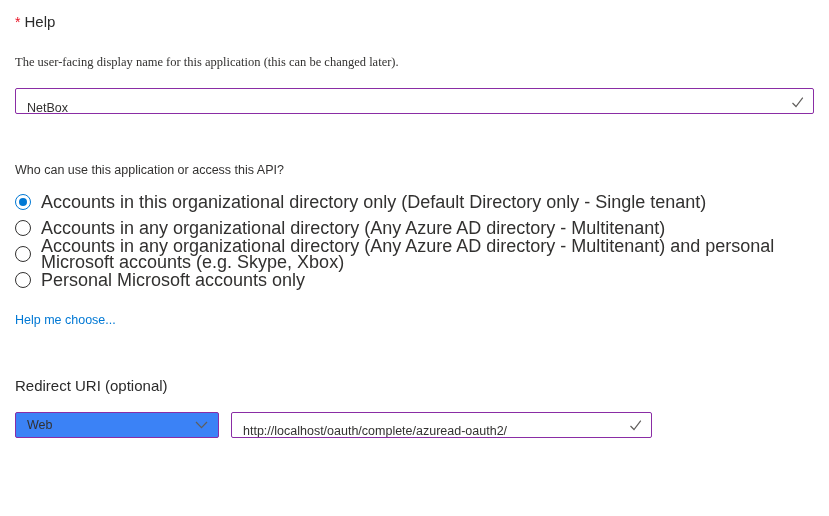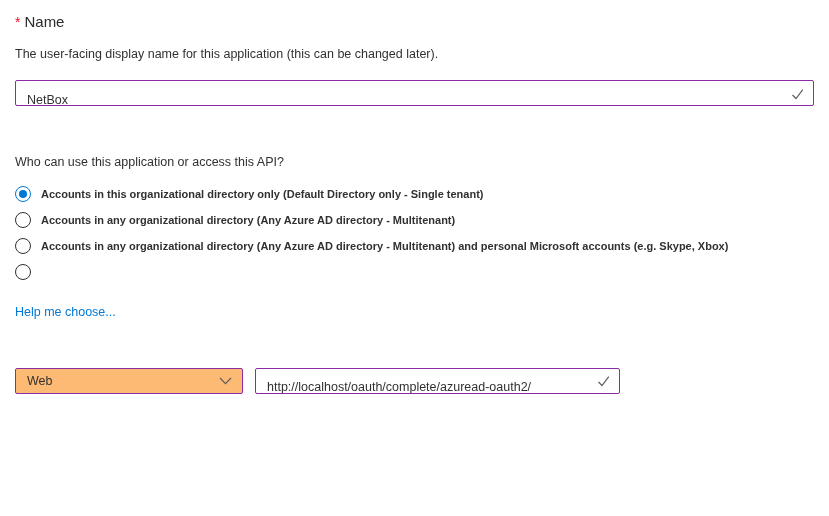--- a/index.html
+++ b/index.html
@@ -17,21 +17,21 @@
     font-weight: 400;
     color: #2b2b2b;
   }
   .required-marker { color: #e81123; margin-right: 4px; font-size: 14px; }
   .desc-text {
     font-size: 12.5px;
     line-height: 19px;
     color: #323130;
     max-width: 800px;
   }
-  .mt-desc { margin-top: 13px; }
+  .mt-desc { margin-top: 21px; font-family: Liberation Serif, serif; }
 
   
   .input-wrap { position: relative; display: inline-block; }
   .text-input {
     height: 26px;
     border: 1px solid #8a2da5;
     border-radius: 2px;
     font-family: "Liberation Sans", sans-serif;
     font-size: 12.5px;
     color: #323130;
@@ -70,21 +70,21 @@
     margin-right: 10px;
   }
   .radio-row.selected .radio-circle { border-color: #0078d4; }
   .radio-row.selected .radio-circle::after {
     content: "";
     position: absolute;
     inset: 3px;
     border-radius: 50%;
     background: #0078d4;
   }
-  .radio-label { font-size: 11px; line-height: 16px; color: #323130; font-weight: bold; }
+  .radio-label { font-size: 18px; line-height: 16px; color: #323130; }
 
   .help-link {
     display: inline-block;
     margin-top: 20px;
     font-size: 12.5px;
     color: #0078d4;
     text-decoration: none;
     cursor: pointer;
     text-align: center;
   }
@@ -92,49 +92,49 @@
   
   .redirect-section { margin-top: 48px; }
   .uri-row {
     margin-top: 16px;
     display: flex;
     align-items: center;
     gap: 12px;
   }
   .platform-select {
     position: relative;
-    width: 228px;
+    width: 204px;
     height: 26px;
     border: 1px solid #8a2da5;
     border-radius: 2px;
-    background: #fdba74;
+    background: #3b82f6;
     display: flex;
     align-items: center;
     padding: 0 28px 0 11px;
     font-size: 12.5px;
     color: #323130;
     cursor: pointer;
   }
   .chevron-wrap {
     position: absolute;
     right: 10px;
     top: 50%;
     transform: translateY(-50%);
     pointer-events: none;
   }
-  .uri-input-wrap, .uri-input { width: 365px; }
+  .uri-input-wrap, .uri-input { width: 421px; }
 </style>
 </head>
 <body>
 
 <div class="page">
 
   <div>
     <div class="section-heading">
-      <span class="required-marker">*</span><span>Name</span>
+      <span class="required-marker">*</span><span>Help</span>
     </div>
     <div class="desc-text mt-desc">The user-facing display name for this application (this can be changed later).</div>
     <span class="input-wrap name-input-wrap">
       <input class="text-input name-input" type="text" value="NetBox" style="">
       <svg class="valid-check" width="15" height="15" viewBox="0 0 15 15">
         <polyline points="2.5,8.5 6,12 12.8,3.2" fill="none" stroke="#605e5c" stroke-width="1.2"></polyline>
       </svg>
     </span>
   </div>
 
@@ -149,27 +149,29 @@
       <div class="radio-row">
         <span class="radio-circle"></span>
         <span class="radio-label">Accounts in any organizational directory (Any Azure AD directory - Multitenant)</span>
       </div>
       <div class="radio-row">
         <span class="radio-circle"></span>
         <span class="radio-label">Accounts in any organizational directory (Any Azure AD directory - Multitenant) and personal Microsoft accounts (e.g. Skype, Xbox)</span>
       </div>
       <div class="radio-row">
         <span class="radio-circle"></span>
+        <span class="radio-label">Personal Microsoft accounts only</span>
       </div>
     </div>
 
     <a class="help-link">Help me choose...</a>
   </div>
 
   <div class="redirect-section">
+    <div class="section-heading">Redirect URI (optional)</div>
 
     <div class="uri-row">
       <div class="platform-select">
         <span>Web</span>
         <span class="chevron-wrap">
           <svg width="13" height="8" viewBox="0 0 13 8">
             <polyline points="1,1 6.5,6.6 12,1" fill="none" stroke="#605e5c" stroke-width="1.2"></polyline>
           </svg>
         </span>
       </div>

